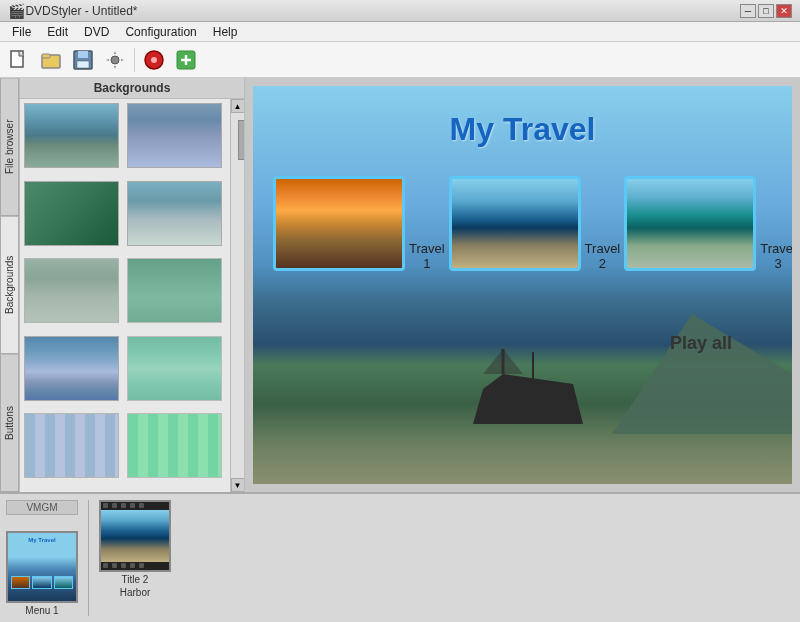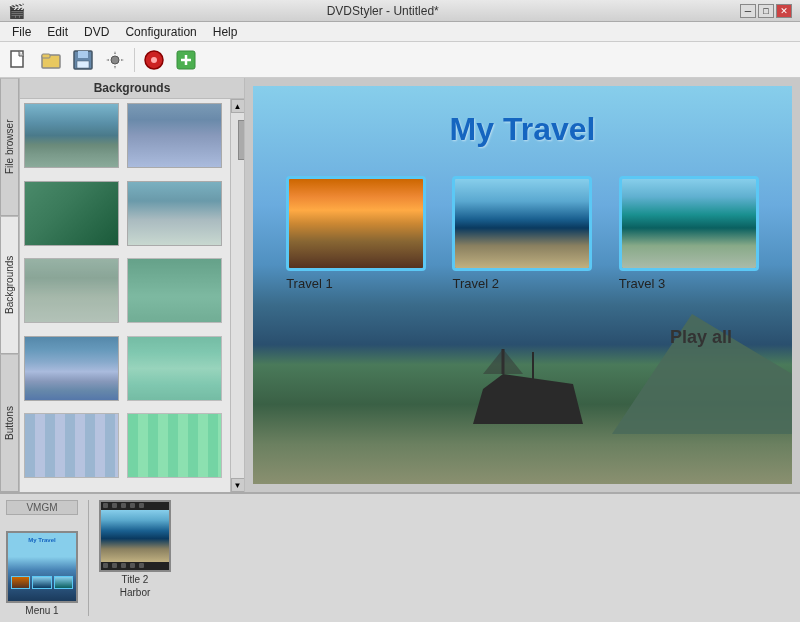--- a/index.html
+++ b/index.html
@@ -8,21 +8,21 @@
     
     .title-bar {
       background: linear-gradient(to bottom, #e8e8e8, #d0d0d0);
       height: 22px;
       display: flex;
       align-items: center;
       justify-content: space-between;
       padding: 0 8px;
       border-bottom: 1px solid #aaa;
     }
-    .title-bar-text { font-size: 12px; color: #333; flex: 1; text-align: center; }
+    .title-bar-text { font-size: 12px; color: #333; flex: 1; }
     .title-bar-controls { display: flex; gap: 2px; }
     .tb-btn {
       width: 16px; height: 14px; border: 1px solid #888;
       display: flex; align-items: center; justify-content: center;
       font-size: 9px; cursor: pointer; background: #ddd;
     }
     .tb-btn.close { background: #cc4444; color: white; }
 
     
     .menu-bar {
@@ -133,41 +133,41 @@
     .canvas-thumbnails {
       position: absolute;
       top: 90px;
       left: 0; right: 0;
       display: flex;
       justify-content: space-around;
       padding: 0 20px;
     }
     .canvas-thumb-item {
       display: flex;
-      flex-direction: column;
-      align-items: flex-start;
+      flex-direction: row;
+      align-items: flex-end;
     }
     .canvas-thumb-img {
       width: 140px; height: 95px;
       border: 3px solid #5bc8f5;
       border-radius: 4px;
       overflow: hidden;
     }
     .thumb-sunset { background: linear-gradient(180deg, #FF6B35 0%, #FF8C42 20%, #FFA851 40%, #C8A26B 60%, #7a8a5a 80%, #4a5a3a 100%); }
     .thumb-harbor { background: linear-gradient(180deg, #87CEEB 0%, #5a90b5 20%, #2a5a7a 40%, #1a3a5a 50%, #8a8060 70%, #b0a070 90%, #c0a878 100%); }
     .thumb-coast { background: linear-gradient(180deg, #87CEEB 0%, #7ab8d8 30%, #1a6a9a 50%, #0a4a7a 60%, #b8d4b0 75%, #d0e0c8 90%, #c0c8a8 100%); }
     .canvas-thumb-label {
       margin-top: 5px;
       font-size: 13px;
       color: #222;
       text-align: center;
     }
     .play-all {
       position: absolute;
-      bottom: 136px;
+      bottom: 130px;
       right: 60px;
       font-size: 18px;
       font-weight: bold;
       color: #333;
     }
 
     
     .timeline {
       height: 130px;
       background: #d8d8d8;

